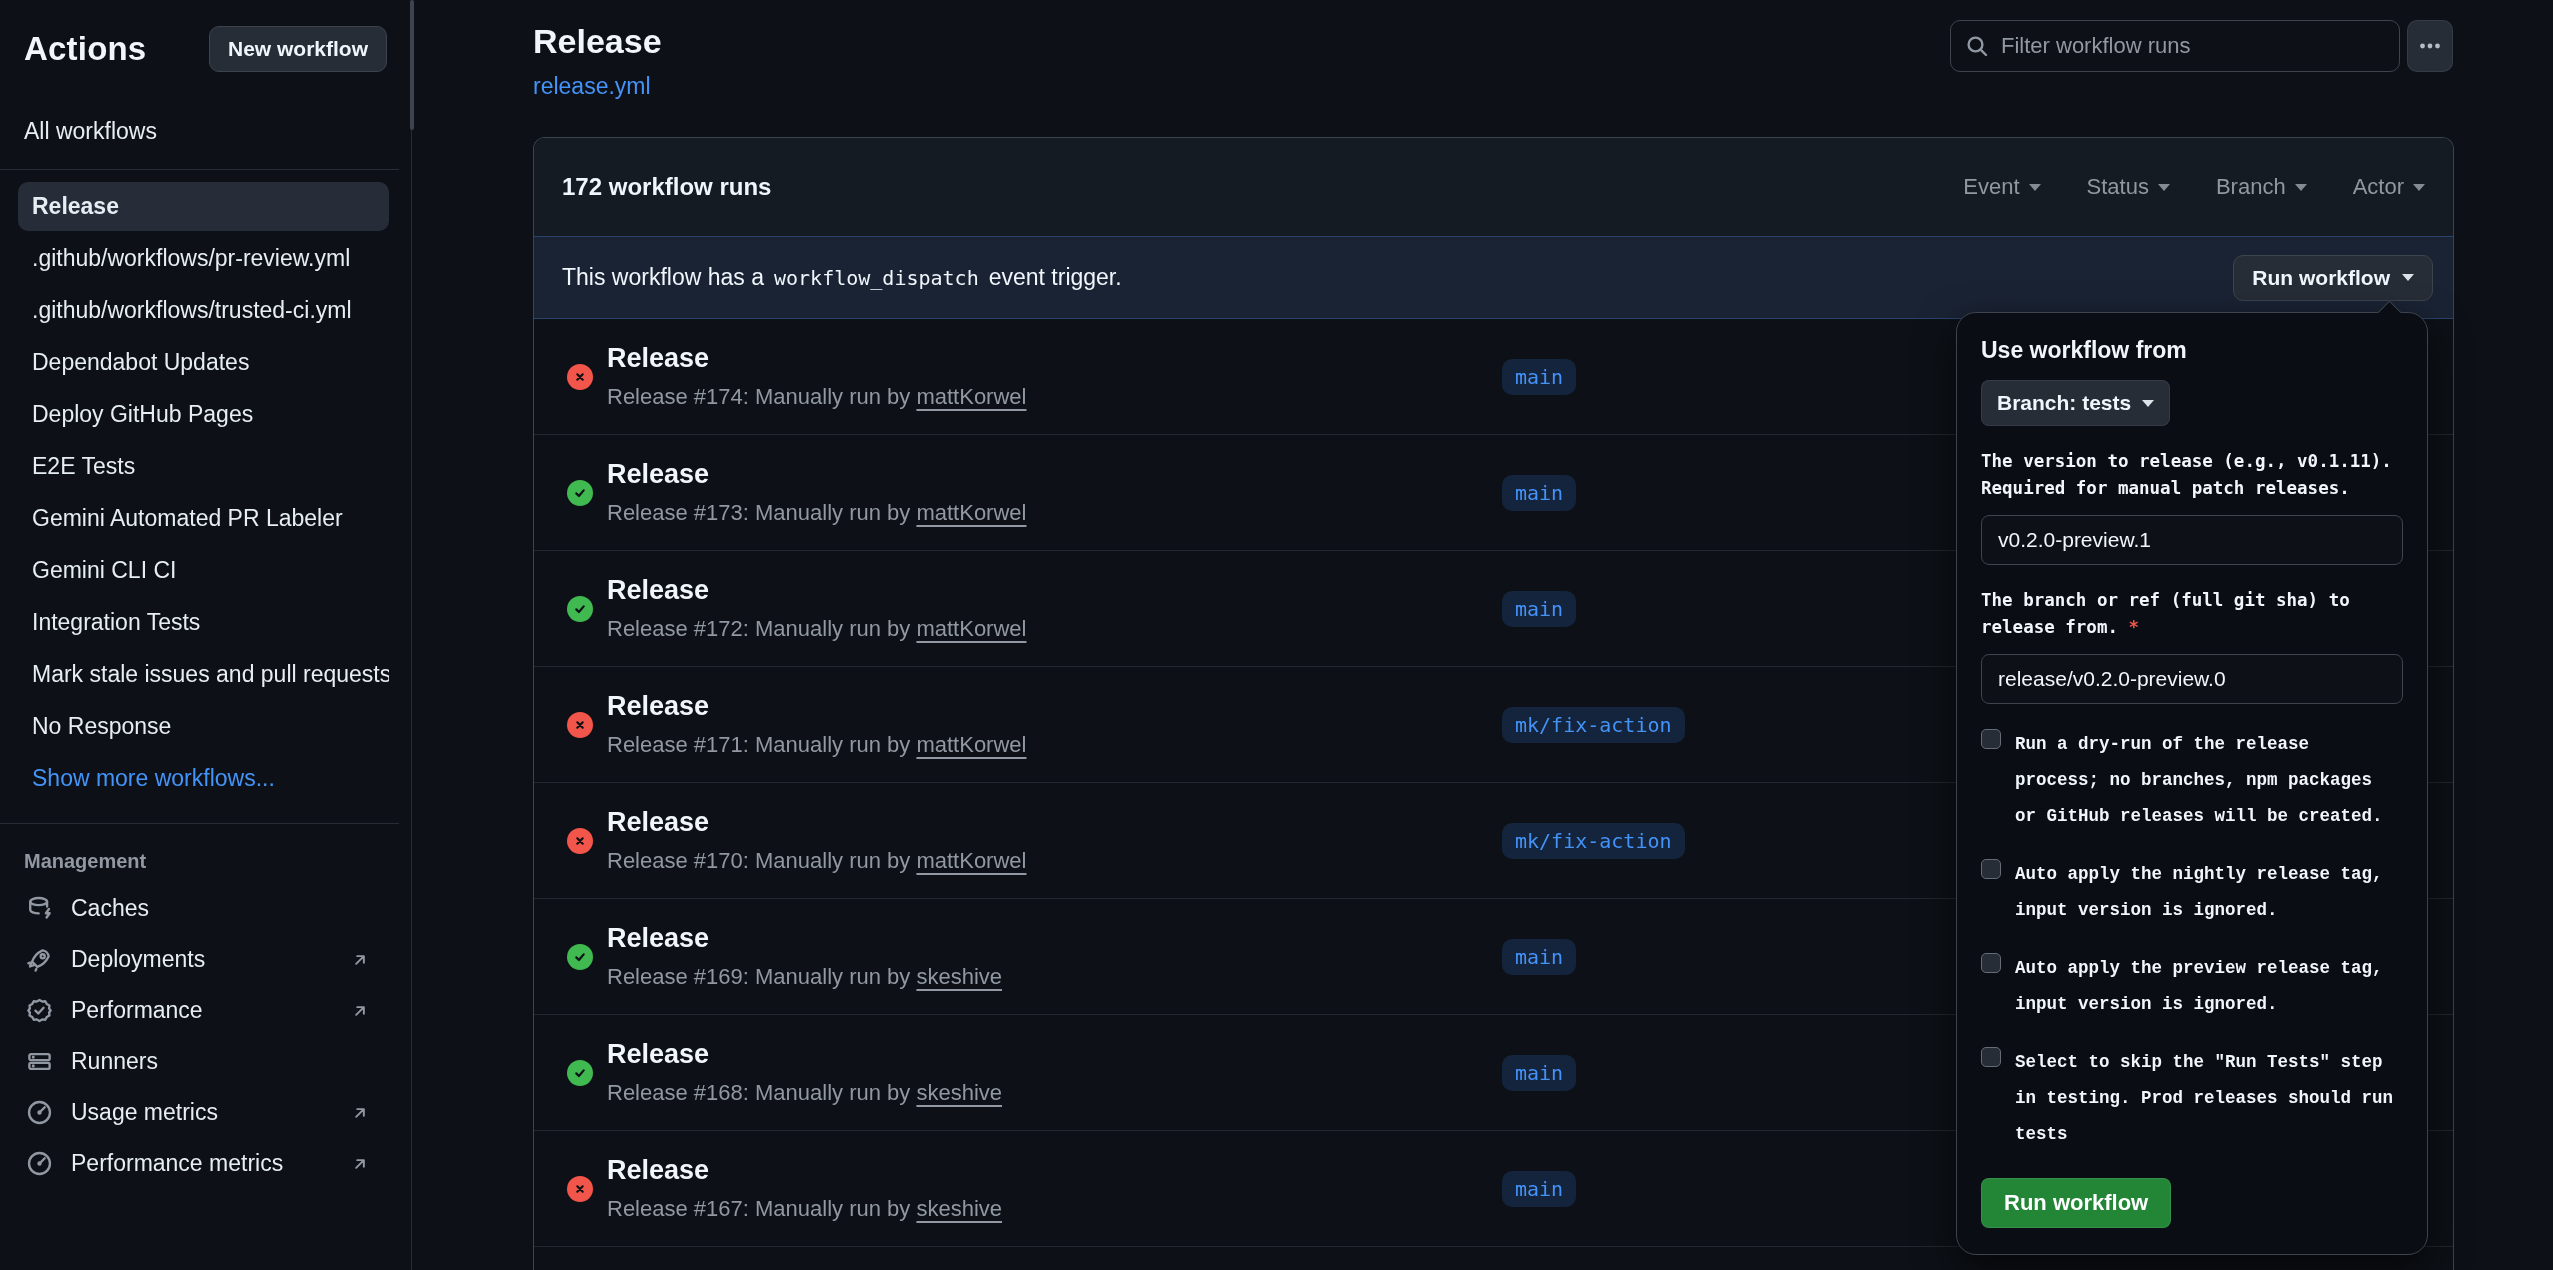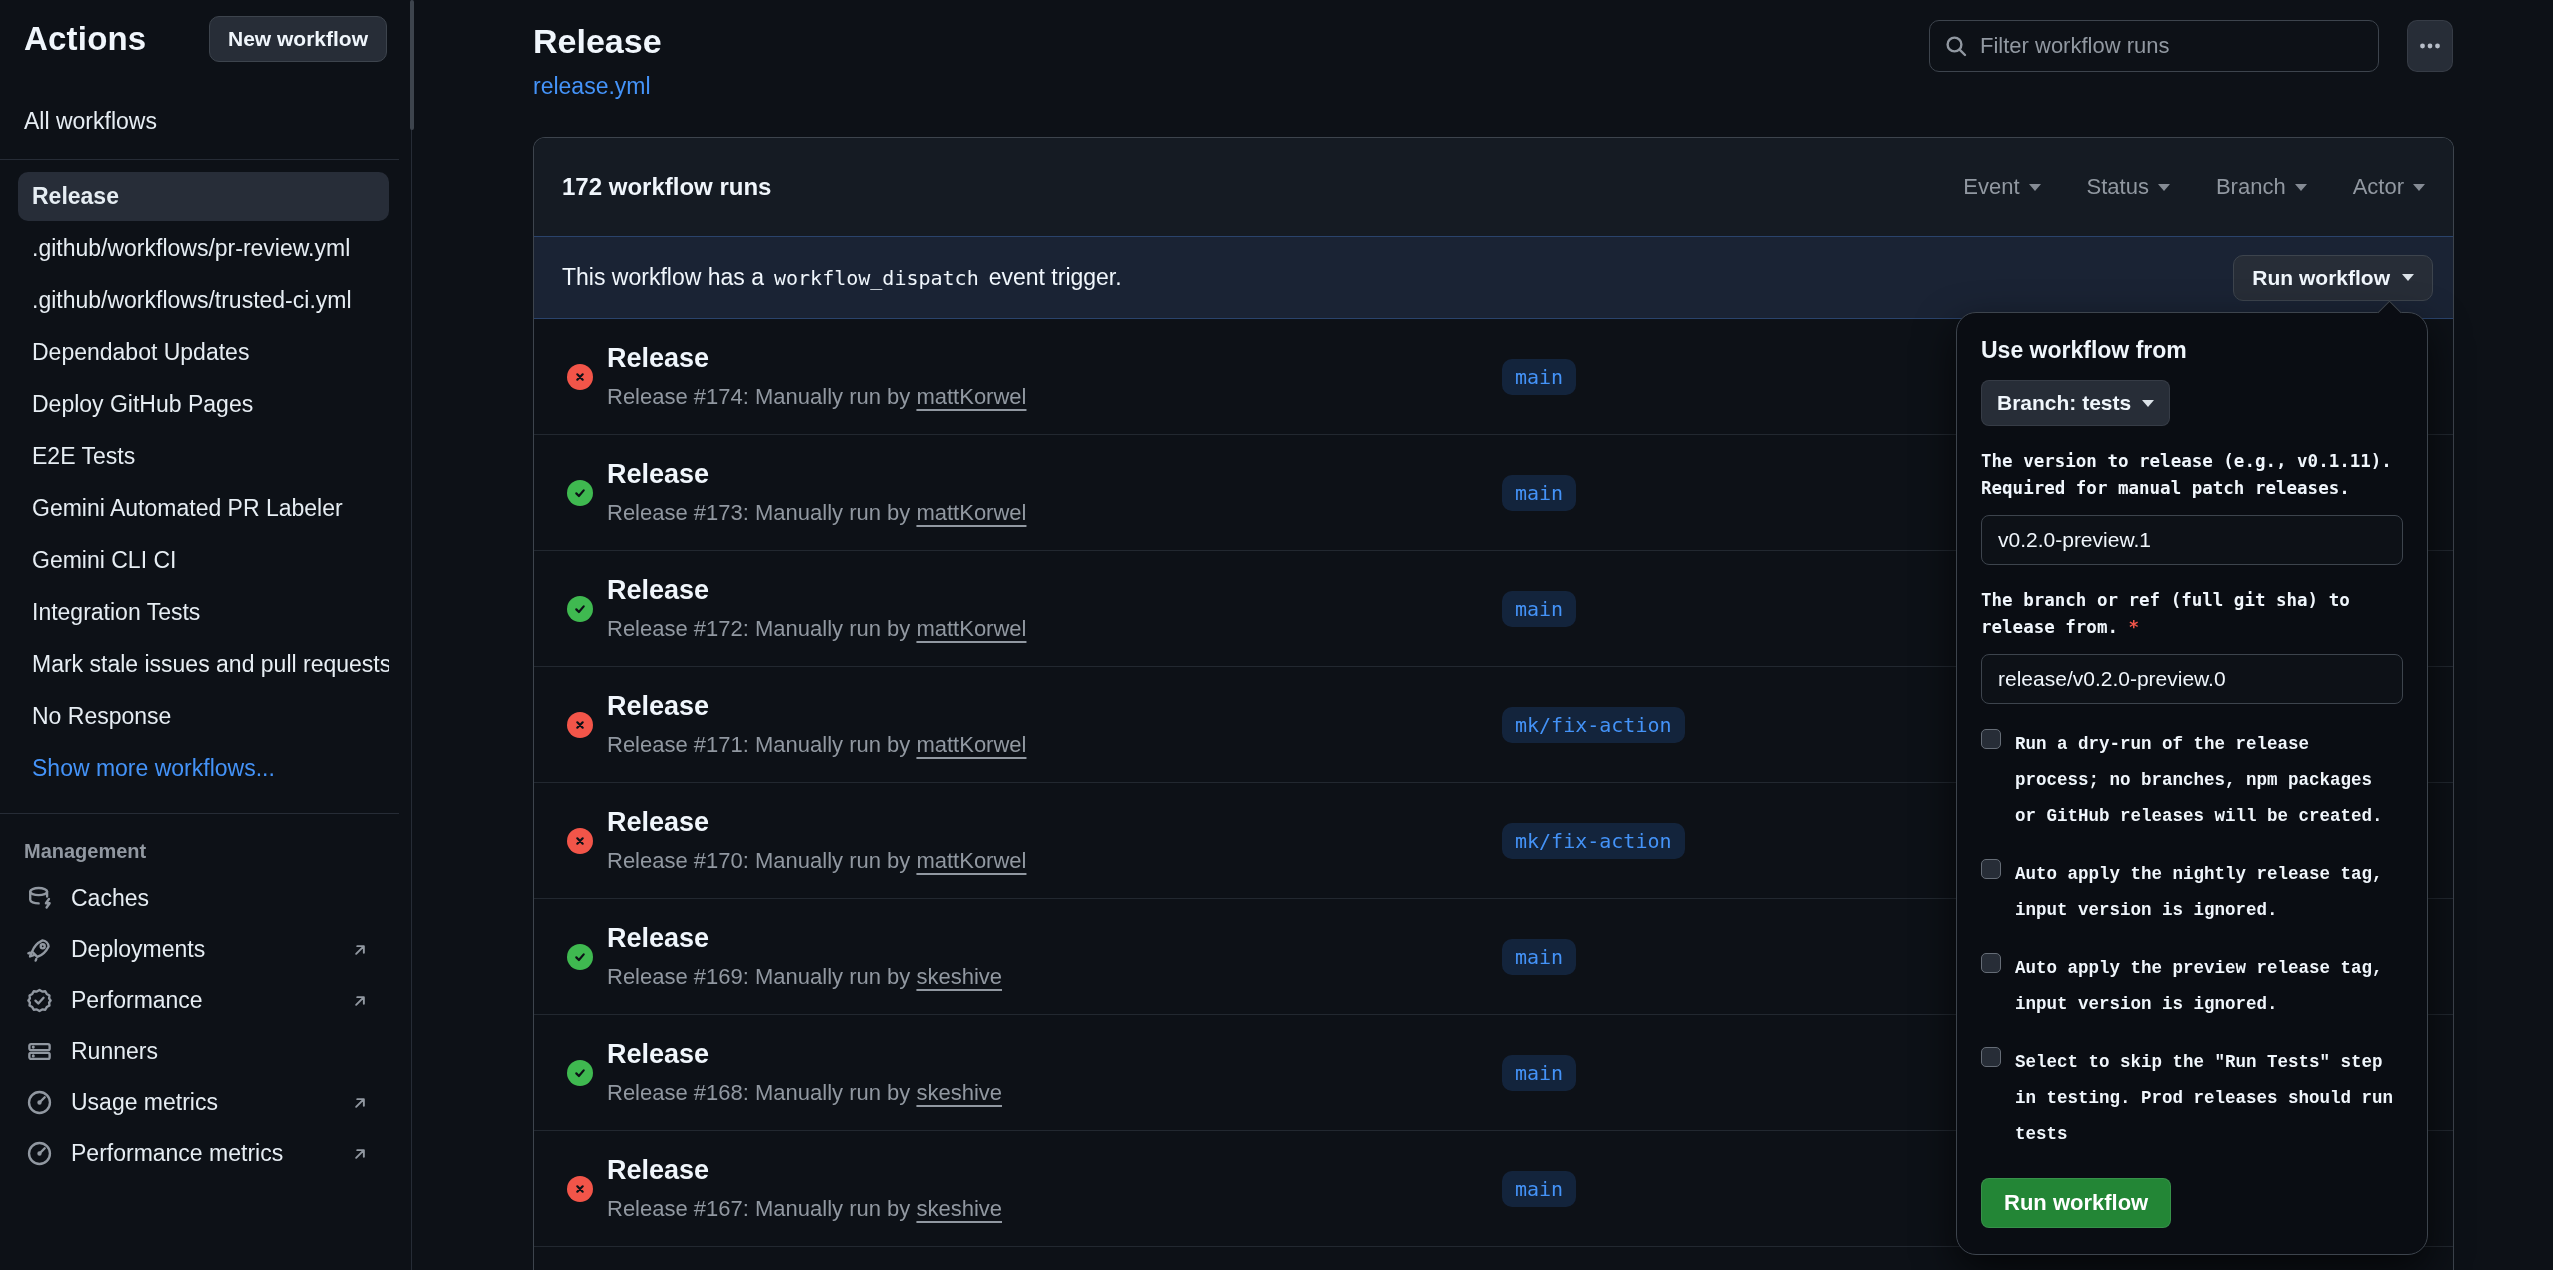--- a/index.html
+++ b/index.html
@@ -9,21 +9,21 @@
     --danger:#f25549; --success:#3fb950; --btn:#272d37;
     --banner-bg:#1a2334; --banner-border:#2a436b;
     --badge-bg:rgba(56,139,253,0.16); --green:#238636; --blue-bar:#316dca;
   }
   *{box-sizing:border-box;margin:0;padding:0}
   html,body{background:var(--bg);}
   body{font-family:"Liberation Sans",sans-serif;color:var(--fg);}
   .page{position:relative;width:2553px;height:1270px;overflow:hidden;background:var(--bg);}
 
   
-  .sidebar{position:absolute;left:0;top:0;bottom:0;width:412px;border-right:1px solid var(--border-muted);padding-top:16px;}
+  .sidebar{position:absolute;left:0;top:0;bottom:0;width:412px;border-right:1px solid var(--border-muted);padding-top:26px;}
   .scroll-thumb{position:absolute;right:-3px;top:0;width:4px;height:130px;background:#3d444d;border-radius:2px;}
   .sidebar-header{display:flex;align-items:center;justify-content:space-between;padding:0 24px;}
   .sidebar-header h1{font-size:33px;font-weight:700;letter-spacing:.2px;}
   .btn{background:var(--btn);border:1px solid var(--border);border-radius:10px;color:var(--fg);
        font-family:inherit;font-size:21px;font-weight:600;padding:10px 18px;cursor:pointer;}
   .all-workflows{margin-top:36px;padding:10px 24px;font-size:23px;color:#e6edf3;cursor:pointer;}
   .sb-divider{border-top:1px solid var(--border-muted);margin:14px 12px 12px 0;}
   nav.wf-list{padding-right:0;}
   .wf-item{position:relative;margin:3px 22px 3px 18px;padding:11px 14px;font-size:23px;color:#e6edf3;
            border-radius:10px;cursor:pointer;white-space:nowrap;overflow:hidden;}
@@ -34,21 +34,21 @@
   .mgmt-label{padding:14px 24px 10px;font-size:20px;font-weight:700;color:var(--fg-muted);}
   .mgmt-item{display:flex;align-items:center;gap:18px;padding:12px 40px 12px 26px;font-size:23px;color:#e6edf3;cursor:pointer;}
   .mgmt-item .m-icon{width:27px;height:27px;color:var(--fg-muted);flex:none;display:flex;}
   .mgmt-item .ext{margin-left:auto;width:22px;height:22px;color:var(--fg-muted);display:flex;}
   .m-icon svg,.ext svg{width:100%;height:100%;}
 
   
   .main-title{position:absolute;left:533px;top:22px;}
   .main-title h2{font-size:34px;font-weight:600;}
   .file-link{display:inline-block;margin-top:12px;font-size:23px;color:var(--accent);text-decoration:none;cursor:pointer;}
-  .search-area{position:absolute;top:20px;right:100px;display:flex;gap:28px;align-items:center;padding-left:40px;}
+  .search-area{position:absolute;top:20px;right:100px;display:flex;gap:7px;align-items:center;padding-left:40px;}
   .search-box{display:flex;align-items:center;width:450px;height:52px;border:1px solid var(--border);border-radius:10px;padding:0 14px;background:var(--bg);}
   .search-box svg{width:24px;height:24px;color:var(--fg-muted);flex:none;}
   .search-box input{flex:1;margin-left:12px;background:transparent;border:none;outline:none;color:var(--fg);font-family:inherit;font-size:22px;}
   .search-box input::placeholder{color:var(--fg-muted);}
   .kebab-btn{width:46px;height:52px;border-radius:10px;background:var(--btn);border:1px solid rgba(240,246,252,.08);
              display:flex;align-items:center;justify-content:center;color:#b7bdc8;cursor:pointer;}
   .kebab-btn svg{width:24px;height:24px;}
 
   
   .container{position:absolute;left:533px;top:137px;width:1921px;height:1140px;border:1px solid var(--border);

